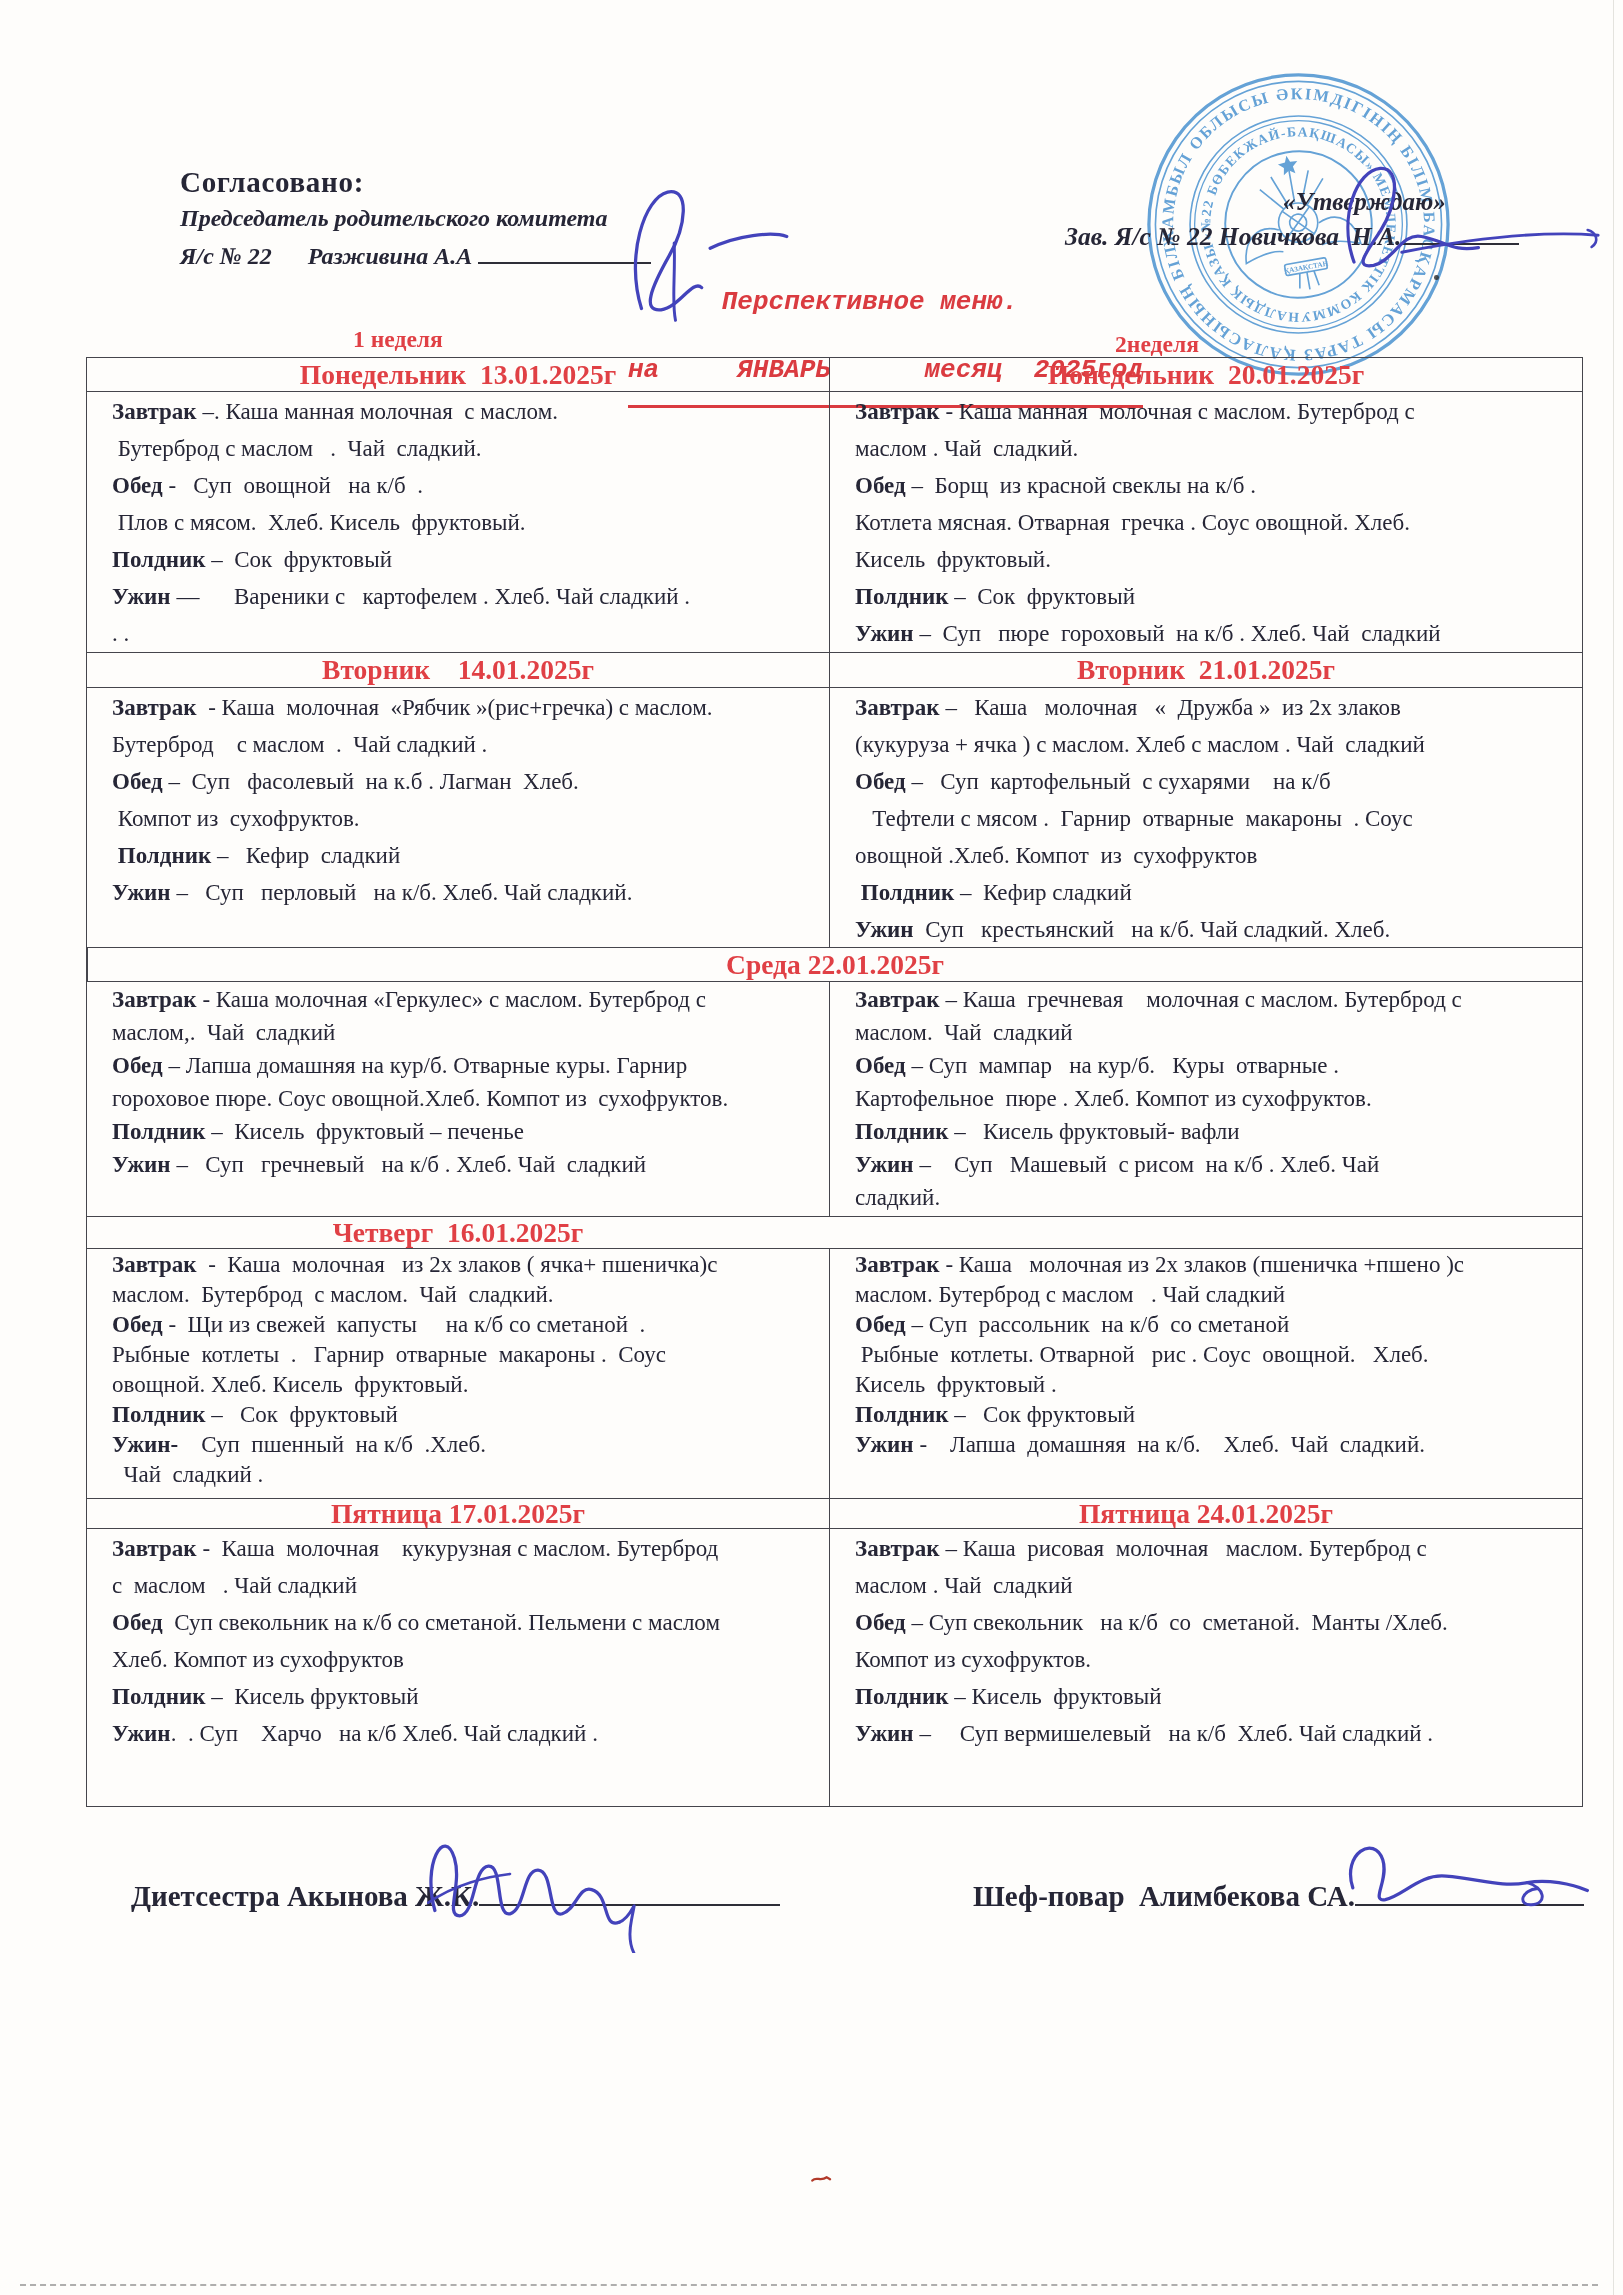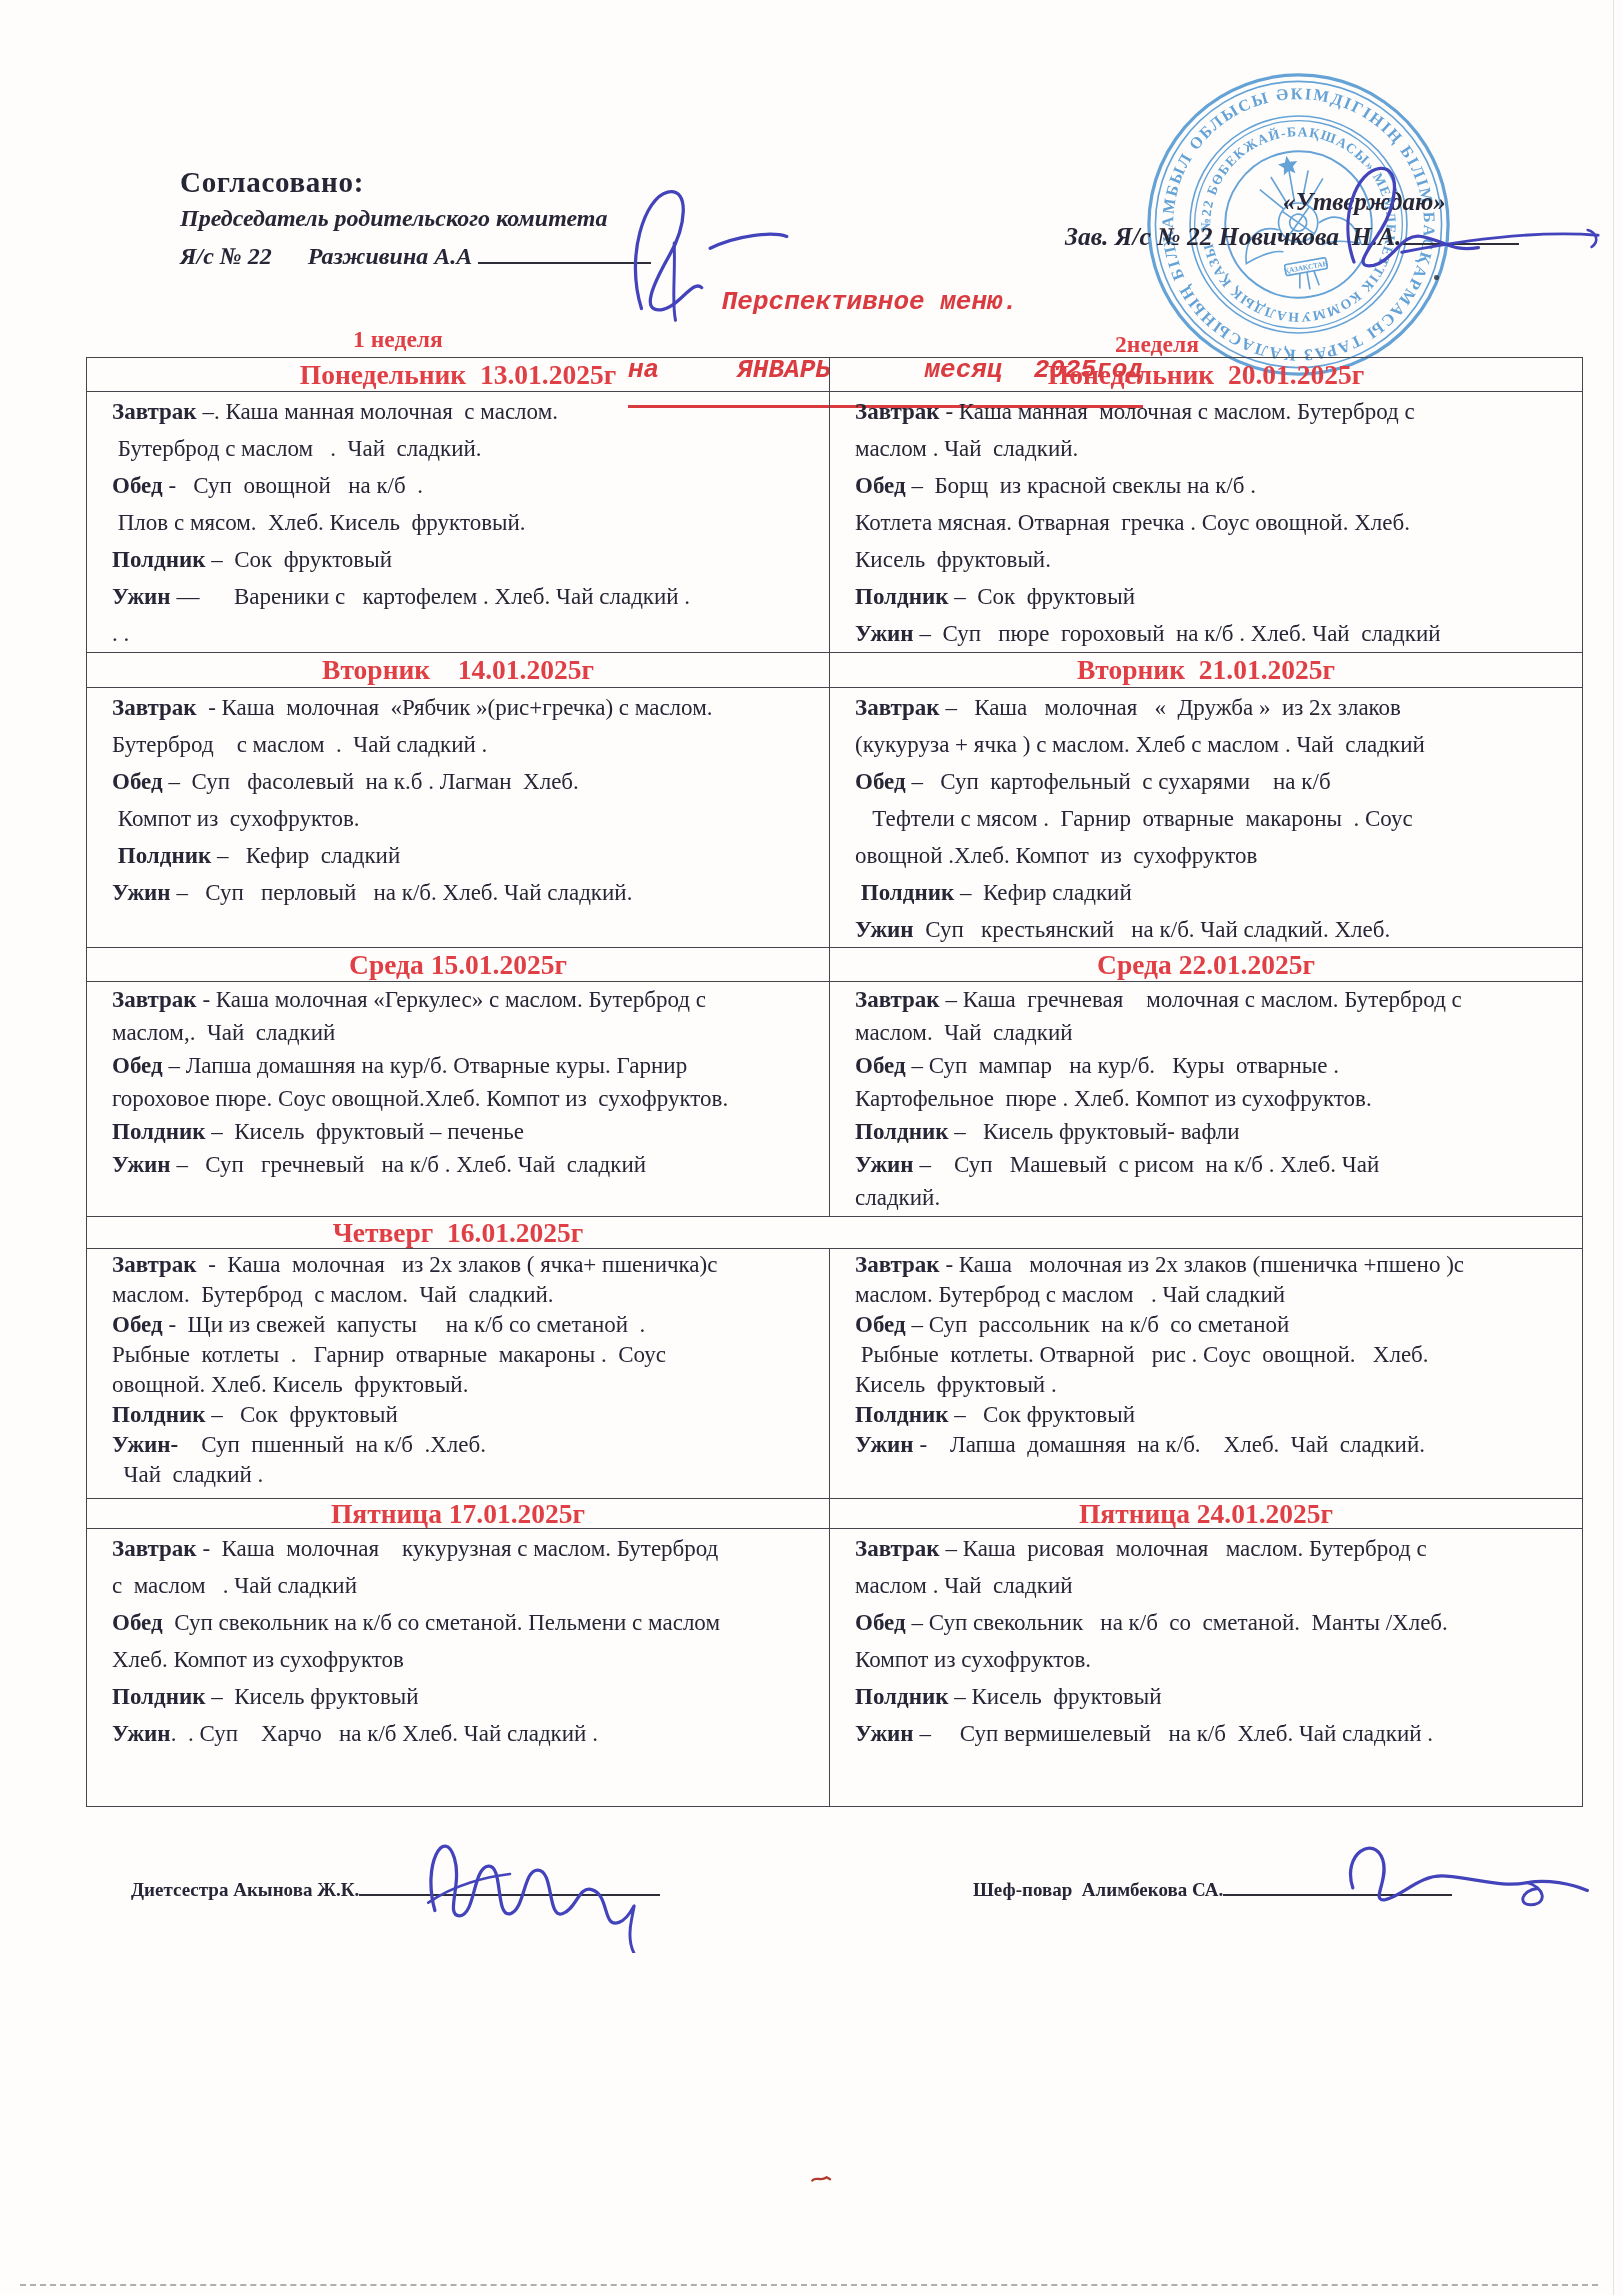--- a/index.html
+++ b/index.html
@@ -29,21 +29,21 @@
   .head-cell{display:flex;align-items:center;justify-content:center;color:var(--red);
              font-weight:bold;font-size:27.5px;white-space:pre;overflow:hidden;}
   .body-cell{font-size:23px;padding:1.3px 7.9px 0 25px;white-space:pre-wrap;overflow:hidden;}
   .body-cell .b{font-weight:bold;}
   
   .stamp{left:1145px;top:71px;width:307px;height:307px;transform:rotate(-10deg);opacity:.88;}
   
   .sig{pointer-events:none;}
   .sig path{fill:none;stroke:var(--sig);stroke-linecap:round;}
   
-  .footer-line{font-size:19px;font-weight:bold;white-space:pre;}
+  .footer-line{font-size:29px;font-weight:bold;white-space:pre;}
   
   .scan-bottom-line{left:19.6px;top:2284px;width:1578px;border-top:2px dashed rgba(95,95,95,.5);}
   .scan-right-edge{right:9.2px;top:0;width:1.3px;height:2295px;background:rgba(180,178,170,.35);}
   .ink-dot{left:1434px;top:275px;width:4.6px;height:4.6px;border-radius:50%;background:#2a2a2a;opacity:.8;}
 </style>
 </head>
 <body>
 
 <div class="page" style="--red: #e04045; --titlered: #da3b40; --ink: #262636; --line: #45454c; --sig: #4343bb;">
 
@@ -107,21 +107,20 @@
       </div>
       <div class="t-row" style="height: 34px;">
         <div class="cell head-cell c1">Вторник    14.01.2025г</div>
         <div class="cell head-cell c2">Вторник  21.01.2025г</div>
       </div>
       <div class="t-row" style="height: 259px; justify-content: center;">
         <div class="cell body-cell c1" style="line-height: 37px;"><div class="line"><span class="b">Завтрак</span><span>  - Каша  молочная  «Рябчик »(рис+гречка) с маслом.</span></div><div class="line"><span>Бутерброд    с маслом  .  Чай сладкий .</span></div><div class="line"><span class="b">Обед</span><span> –  Суп   фасолевый  на к.б . Лагман  Хлеб.</span></div><div class="line"><span> Компот из  сухофруктов.</span></div><div class="line"><span> </span><span class="b">Полдник</span><span> –   Кефир  сладкий</span></div><div class="line"><span class="b">Ужин</span><span> –   Суп   перловый   на к/б. Хлеб. Чай сладкий.</span></div></div>
         <div class="cell body-cell c2" style="line-height: 37px;"><div class="line"><span class="b">Завтрак</span><span> –   Каша   молочная   «  Дружба »  из 2х злаков</span></div><div class="line"><span>(кукуруза + ячка ) с маслом. Хлеб с маслом . Чай  сладкий</span></div><div class="line"><span class="b">Обед</span><span> –   Суп  картофельный  с сухарями    на к/б</span></div><div class="line"><span>   Тефтели с мясом .  Гарнир  отварные  макароны  . Соус</span></div><div class="line"><span>овощной .Хлеб. Компот  из  сухофруктов</span></div><div class="line"><span> </span><span class="b">Полдник</span><span> –  Кефир сладкий</span></div><div class="line"><span class="b">Ужин</span><span>  Суп   крестьянский   на к/б. Чай сладкий. Хлеб.</span></div></div>
       </div>
       <div class="t-row" style="height: 33px;">
-        <div class="cell head-cell c1">Среда 15.01.2025г</div>
         <div class="cell head-cell c2">Среда 22.01.2025г</div>
       </div>
       <div class="t-row" style="height: 234px;">
         <div class="cell body-cell c1" style="line-height: 33px;"><div class="line"><span class="b">Завтрак</span><span> - Каша молочная «Геркулес» с маслом. Бутерброд с</span></div><div class="line"><span>маслом,.  Чай  сладкий</span></div><div class="line"><span class="b">Обед</span><span> – Лапша домашняя на кур/б. Отварные куры. Гарнир</span></div><div class="line"><span>гороховое пюре. Соус овощной.Хлеб. Компот из  сухофруктов.</span></div><div class="line"><span class="b">Полдник</span><span> –  Кисель  фруктовый – печенье</span></div><div class="line"><span class="b">Ужин</span><span> –   Суп   гречневый   на к/б . Хлеб. Чай  сладкий</span></div></div>
         <div class="cell body-cell c2" style="line-height: 33px;"><div class="line"><span class="b">Завтрак</span><span> – Каша  гречневая    молочная с маслом. Бутерброд с</span></div><div class="line"><span>маслом.  Чай  сладкий</span></div><div class="line"><span class="b">Обед</span><span> – Суп  мампар   на кур/б.   Куры  отварные .</span></div><div class="line"><span>Картофельное  пюре . Хлеб. Компот из сухофруктов.</span></div><div class="line"><span class="b">Полдник</span><span> –   Кисель фруктовый- вафли</span></div><div class="line"><span class="b">Ужин</span><span> –    Суп   Машевый  с рисом  на к/б . Хлеб. Чай</span></div><div class="line"><span>сладкий.</span></div></div>
       </div>
       <div class="t-row" style="height: 31px;">
         <div class="cell head-cell c1">Четверг  16.01.2025г</div>
       </div>
       <div class="t-row" style="height: 249px;">

